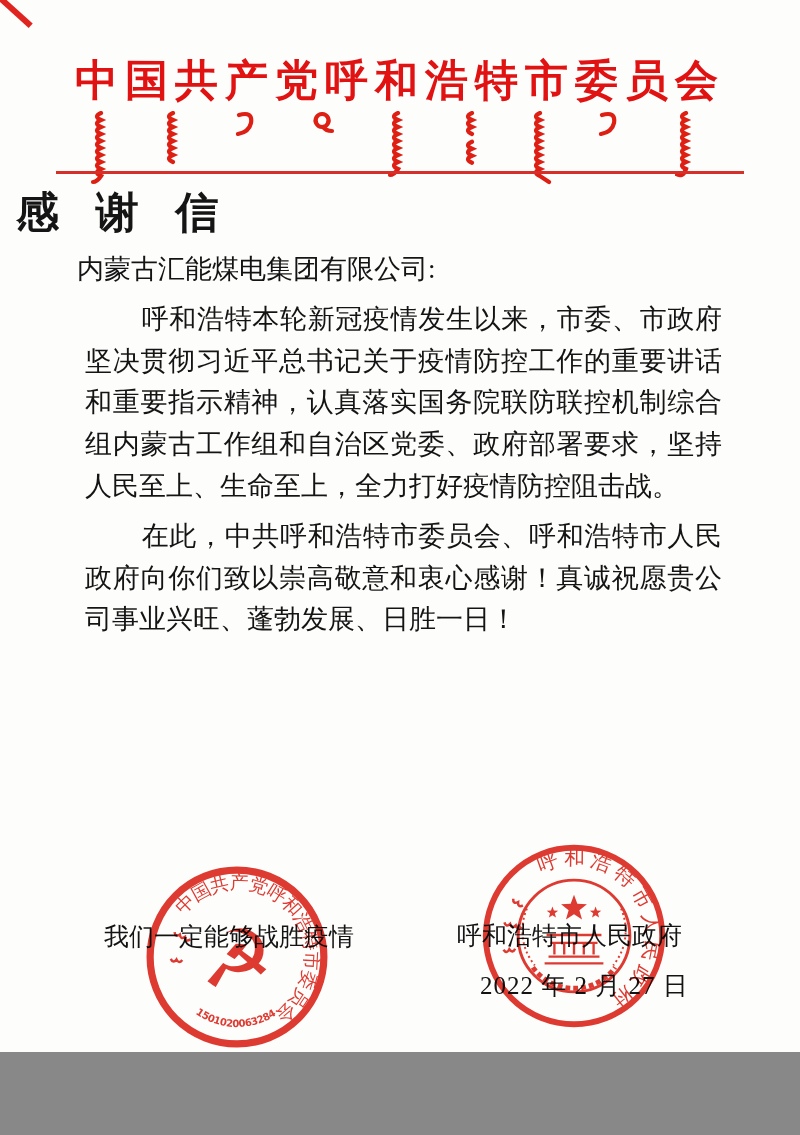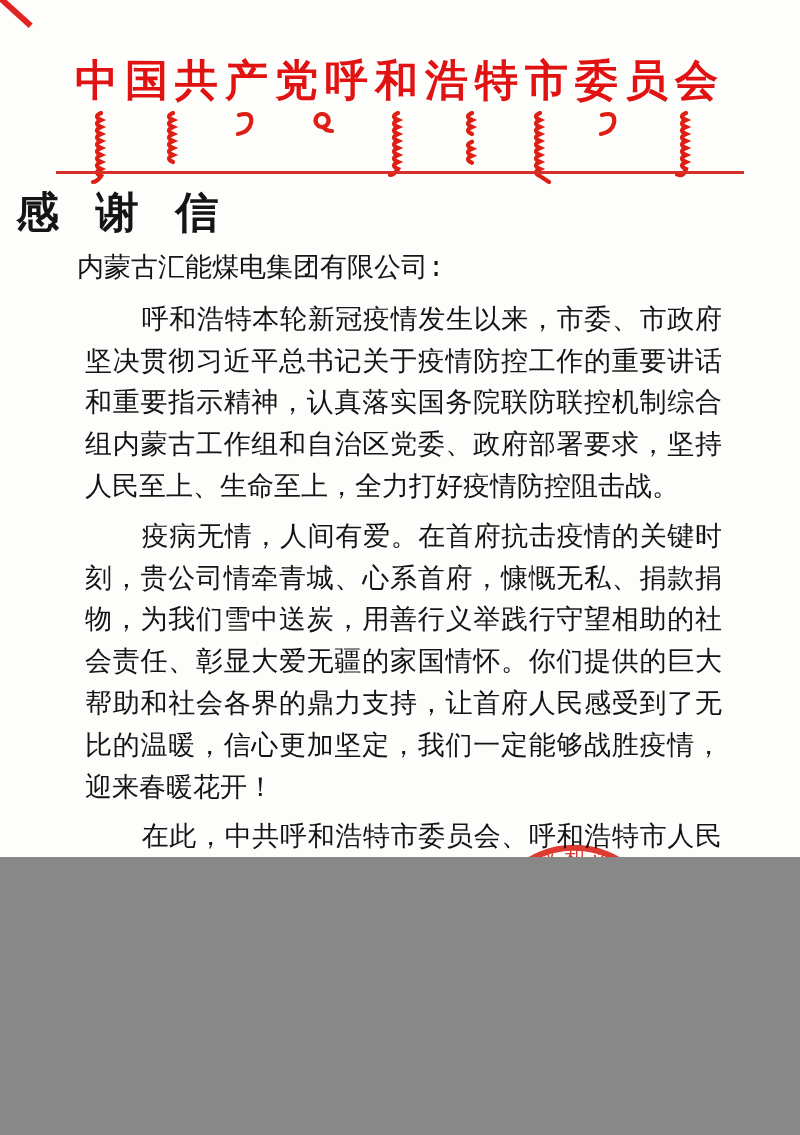--- a/index.html
+++ b/index.html
@@ -1,17 +1,17 @@
 <!DOCTYPE html>
 <html><head>
 <meta charset="utf-8">
 <style>
   html,body{margin:0;padding:0;background:#888;}
   .page{
-    position:relative;width:800px;height:857px;margin:0 auto;
+    position:relative;width:800px;height:1052px;margin:0 auto;
     background:#fdfdfc;overflow:hidden;
     font-family:"Liberation Serif","DejaVu Serif",serif;
   }
   
   .fold-mark{
     position:absolute;left:0px;top:-6px;width:44px;height:6px;
     background:#e02420;transform:rotate(42deg);transform-origin:left top;
   }
   .org-name{
     position:absolute;left:0;top:52px;width:100%;
@@ -25,21 +25,21 @@
   .rule-bottom{left:55px;top:1068px;width:690px;transform:rotate(-0.35deg);}
   .letter-title{
     position:absolute;left:16px;top:184px;width:100%;
     color:#151515;font-size:43px;font-weight:bold;
     word-spacing:18px;letter-spacing:4px;
   }
   .body-block{
     position:absolute;left:77px;top:249px;width:653px;
     color:#141414;font-size:27px;line-height:41.8px;
   }
-  .salutation{white-space:nowrap;font-family:Liberation Mono, monospace;}
+  .salutation{white-space:nowrap;}
   .body-block p{
     margin:8px;text-indent:2.1em;text-align:justify;
   }
   .sig{position:absolute;color:#131313;font-size:25px;white-space:nowrap;z-index:2;}
   .sig-left{left:104px;top:920px;}
   .sig-right{left:457px;top:919px;}
   .sig-date{left:480px;top:969px;letter-spacing:1px;z-index:2;}
   .seal{position:absolute;z-index:3;mix-blend-mode:multiply;opacity:0.92;}
   .seal-party{left:141px;top:861px;width:192px;height:192px;}
   .seal-gov{left:476px;top:838px;width:196px;height:196px;}
@@ -84,21 +84,20 @@
         </svg></div>
     </div>
 
   <div class="rule rule-top"></div>
 
   <div class="letter-title">感 谢 信</div>
 
   <div class="body-block">
     <div class="salutation">内蒙古汇能煤电集团有限公司:</div>
     <p>呼和浩特本轮新冠疫情发生以来，市委、市政府坚决贯彻习近平总书记关于疫情防控工作的重要讲话和重要指示精神，认真落实国务院联防联控机制综合组内蒙古工作组和自治区党委、政府部署要求，坚持人民至上、生命至上，全力打好疫情防控阻击战。</p>
-    <p>疫病无情，人间有爱。在首府抗击疫情的关键时刻，贵公司情牵青城、心系首府，慷慨无私、捐款捐物，为我们雪中送炭，用善行义举践行守望相助的社会责任、彰显大爱无疆的家国情怀。你们提供的巨大帮助和社会各界的鼎力支持，让首府人民感受到了无比的温暖，信心更加坚定，我们一定能够战胜疫情，迎来春暖花开！</p>
     <p>在此，中共呼和浩特市委员会、呼和浩特市人民政府向你们致以崇高敬意和衷心感谢！真诚祝愿贵公司事业兴旺、蓬勃发展、日胜一日！</p>
   </div>
 
   <div class="sig sig-left">我们一定能够战胜疫情</div>
   <div class="sig sig-right">呼和浩特市人民政府</div>
   <div class="sig sig-date">2022 年 2 月 27 日</div>
 
   <div class="seal seal-party">
     <svg viewBox="0 0 200 200">
       <g stroke="#dd2a20" fill="none">

